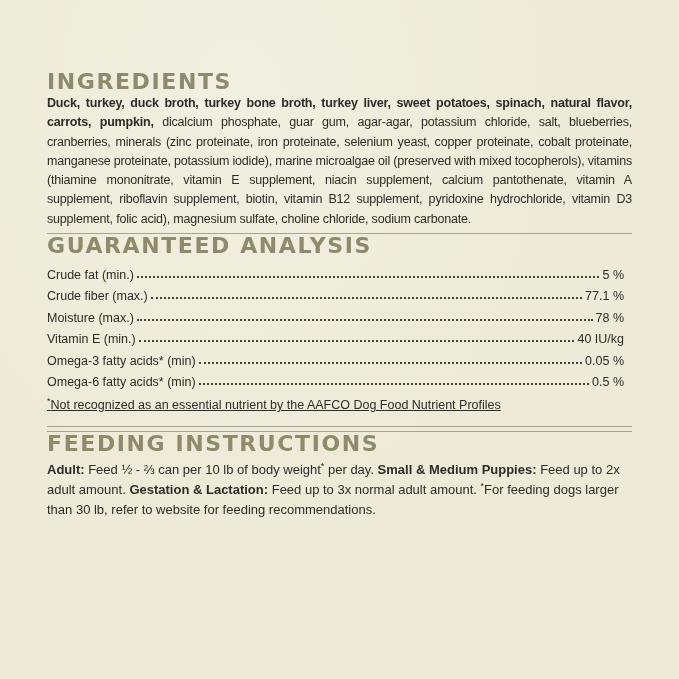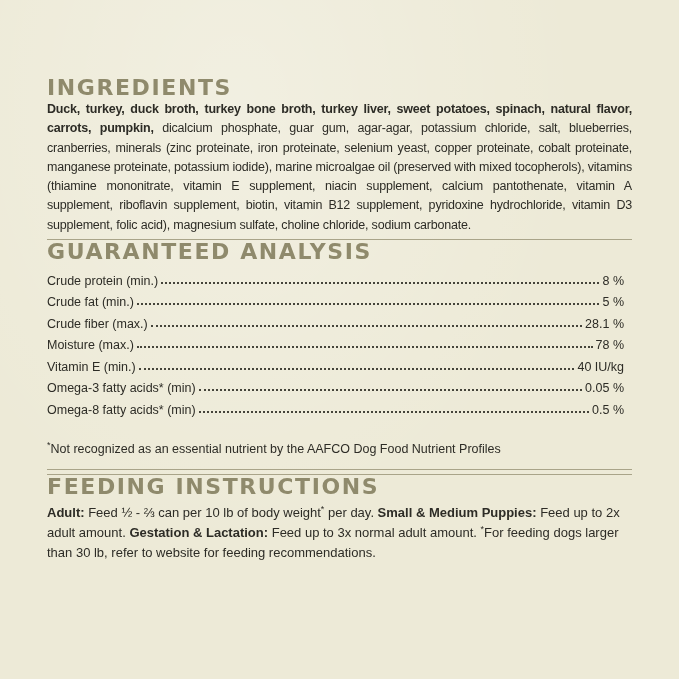--- a/index.html
+++ b/index.html
@@ -12,21 +12,21 @@
   html,body{margin:0;padding:0;background:#ffffff;}
   .canvas{
     position:relative;
     width:679px;height:679px;
     background:var(--bg);
     background-image:radial-gradient(ellipse at 35% 15%, rgba(255,255,255,.25) 0%, rgba(255,255,255,0) 55%);
     font-family:"Liberation Sans",sans-serif;
     color:var(--body);
     overflow:hidden;
   }
-  .content{position:absolute;left:47px;top:76px;width:585px;}
+  .content{position:absolute;left:47px;top:70px;width:585px;}
   h2.sec{
     font-family:"DejaVu Sans",sans-serif;
     font-weight:800;
     font-size:22px;
     line-height:24px;
     letter-spacing:1.6px;
     color:var(--heading);
     margin:0;
     white-space:nowrap;
   }
@@ -44,21 +44,21 @@
   }
   .b{font-weight:bold;}
   .sup{font-size:9px;vertical-align:super;line-height:0;}
   hr.div{border:none;border-top:1px solid var(--divider);margin:4px 0 0;height:0;}
   .ga-heading{margin-top:9px;}
   .ga-rows{margin-top:2px;padding-right:8px;}
   .ga-row{display:flex;align-items:flex-end;height:21.5px;font-size:12.5px;}
   .ga-label{white-space:nowrap;}
   .ga-leader{flex:1;margin:0 3px;border-bottom:2px dotted var(--dots);transform:translateY(-4px);}
   .ga-value{white-space:nowrap;}
-  .footnote{margin-top:24px;font-size:12.5px;line-height:16px;}
+  .footnote{margin-top:8px;font-size:12.5px;line-height:16px;text-decoration:underline;}
   .cal-heading{margin-top:8px;}
   .cal-text{margin:5px 0 0;font-size:13px;line-height:18px;}
   .feed-heading{margin-top:9px;}
   .feed-p{margin:4px 0 12px;font-size:13px;line-height:20px;}
 </style>
 </head>
 <body>
 
 <div class="canvas">
   <div class="content">
@@ -67,51 +67,46 @@
       <h2 class="sec">INGREDIENTS</h2>
       <p class="ing-p"><span class="b">Duck, turkey, duck broth, turkey bone broth, turkey liver, sweet potatoes, spinach, natural flavor, carrots, pumpkin,</span><span class="r"> dicalcium phosphate, guar gum, agar-agar, potassium chloride, salt, blueberries, cranberries, minerals (zinc proteinate, iron proteinate, selenium yeast, copper proteinate, cobalt proteinate, manganese proteinate, potassium iodide), marine microalgae oil (preserved with mixed tocopherols), vitamins (thiamine mononitrate, vitamin E supplement, niacin supplement, calcium pantothenate, vitamin A supplement, riboflavin supplement, biotin, vitamin B12 supplement, pyridoxine hydrochloride, vitamin D3 supplement, folic acid), magnesium sulfate, choline chloride, sodium carbonate.</span></p>
     </section>
 
     <hr class="div">
 
     <section>
       <h2 class="sec ga-heading">GUARANTEED ANALYSIS</h2>
       <div class="ga-rows">
           <div class="ga-row">
-            <span class="ga-label">Crude protein (min.)</span>
-            <span class="ga-leader"></span>
-            <span class="ga-value">8 %</span>
-          </div>
-          <div class="ga-row">
             <span class="ga-label">Crude fat (min.)</span>
             <span class="ga-leader"></span>
             <span class="ga-value">5 %</span>
           </div>
           <div class="ga-row">
             <span class="ga-label">Crude fiber (max.)</span>
             <span class="ga-leader"></span>
-            <span class="ga-value">28.1 %</span>
+            <span class="ga-value">77.1 %</span>
           </div>
           <div class="ga-row">
             <span class="ga-label">Moisture (max.)</span>
             <span class="ga-leader"></span>
             <span class="ga-value">78 %</span>
           </div>
           <div class="ga-row">
             <span class="ga-label">Vitamin E (min.)</span>
             <span class="ga-leader"></span>
             <span class="ga-value">40 IU/kg</span>
           </div>
           <div class="ga-row">
             <span class="ga-label">Omega-3 fatty acids* (min)</span>
             <span class="ga-leader"></span>
             <span class="ga-value">0.05 %</span>
           </div>
           <div class="ga-row">
-            <span class="ga-label">Omega-8 fatty acids* (min)</span>
+            <span class="ga-label">Omega-6 fatty acids* (min)</span>
             <span class="ga-leader"></span>
             <span class="ga-value">0.5 %</span>
           </div>
         </div>
       <p class="footnote"><span class="sup">*</span><span class="r">Not recognized as an essential nutrient by the AAFCO Dog Food Nutrient Profiles</span></p>
     </section>
 
     <hr class="div">
 
 

